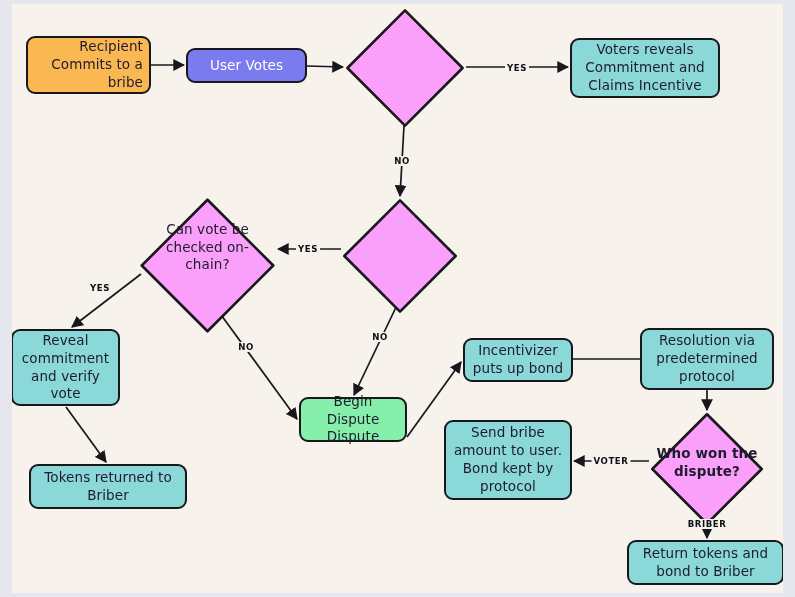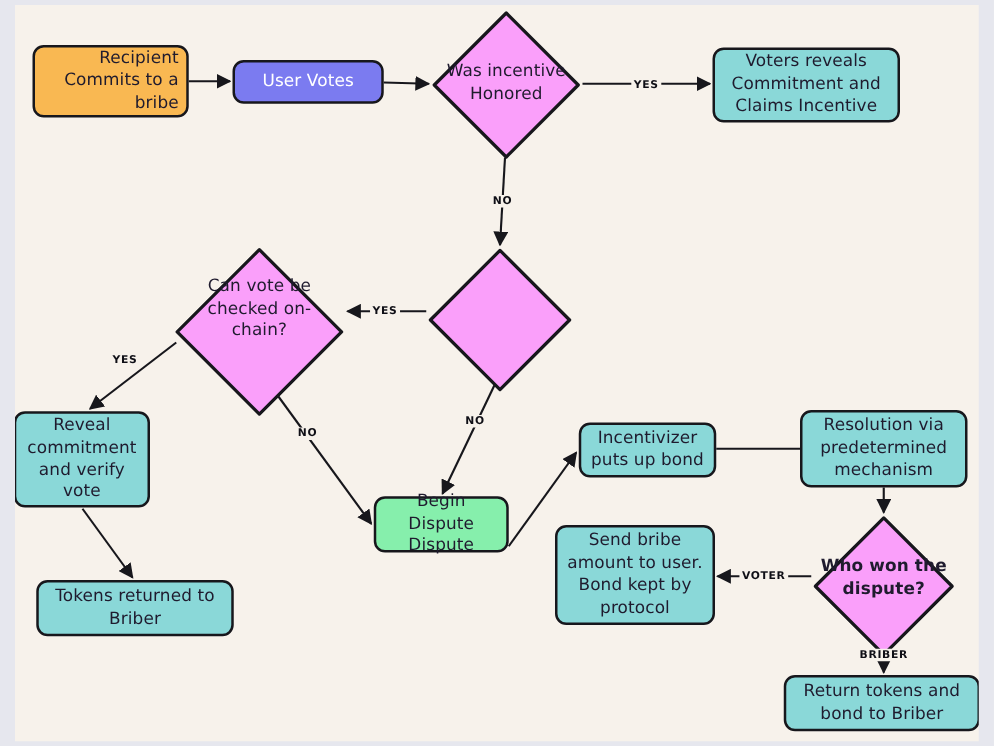--- a/index.html
+++ b/index.html
@@ -123,21 +123,20 @@
       <div class="node rect" style="left: 14px; top: 32px; width: 125px; height: 58px; background: rgb(249, 184, 82); text-align: right;">
         <span class="lbl">Recipient Commits to a bribe</span>
       </div>
       <div class="node rect" style="left: 174px; top: 44px; width: 121px; height: 35px; background: rgb(123, 123, 240);">
         <span class="lbl" style="color: #ffffff;">User Votes</span>
       </div>
       <div class="node diamond" style="left: 333px; top: 4px; width: 120px; height: 117px;">
         <svg class="dia-shape" viewBox="0 0 100 100" preserveAspectRatio="none">
           <polygon points="50,2 98,50 50,98 2,50" fill="#fa9ffa" stroke="#17171c" stroke-width="2.6" stroke-linejoin="round" vector-effect="non-scaling-stroke"></polygon>
         </svg>
-        <span class="lbl">Was incentive Honored</span>
       </div>
       <div class="node rect" style="left: 558px; top: 34px; width: 150px; height: 60px; background: rgb(138, 216, 216);">
         <span class="lbl">Voters reveals Commitment and Claims Incentive</span>
       </div>
       <div class="node diamond" style="left: 330px; top: 194px; width: 116px; height: 102px;">
         <svg class="dia-shape" viewBox="0 0 100 100" preserveAspectRatio="none">
           <polygon points="50,2 98,50 50,98 2,50" fill="#fa9ffa" stroke="#17171c" stroke-width="2.6" stroke-linejoin="round" vector-effect="non-scaling-stroke"></polygon>
         </svg>
       </div>
       <div class="node diamond" style="left: 127px; top: 193px; width: 137px; height: 101px;">
@@ -152,21 +151,21 @@
       <div class="node rect" style="left: 17px; top: 460px; width: 158px; height: 45px; background: rgb(138, 216, 216);">
         <span class="lbl">Tokens returned to Briber</span>
       </div>
       <div class="node rect" style="left: 287px; top: 393px; width: 108px; height: 45px; background: #86efac;">
         <span class="lbl">Begin Dispute Dispute</span>
       </div>
       <div class="node rect" style="left: 451px; top: 334px; width: 110px; height: 44px; background: rgb(138, 216, 216);">
         <span class="lbl">Incentivizer puts up bond</span>
       </div>
       <div class="node rect" style="left: 628px; top: 324px; width: 134px; height: 62px; background: rgb(138, 216, 216);">
-        <span class="lbl">Resolution via predetermined mechanism</span>
+        <span class="lbl">Resolution via predetermined protocol</span>
       </div>
       <div class="node diamond" style="left: 638px; top: 408px; width: 114px; height: 102px; font-weight: bold;">
         <svg class="dia-shape" viewBox="0 0 100 100" preserveAspectRatio="none">
           <polygon points="50,2 98,50 50,98 2,50" fill="#fa9ffa" stroke="#17171c" stroke-width="2.6" stroke-linejoin="round" vector-effect="non-scaling-stroke"></polygon>
         </svg>
         <span class="lbl">Who won the dispute?</span>
       </div>
       <div class="node rect" style="left: 432px; top: 416px; width: 128px; height: 80px; background: rgb(138, 216, 216);">
         <span class="lbl">Send bribe amount to user. Bond kept by protocol</span>
       </div>

